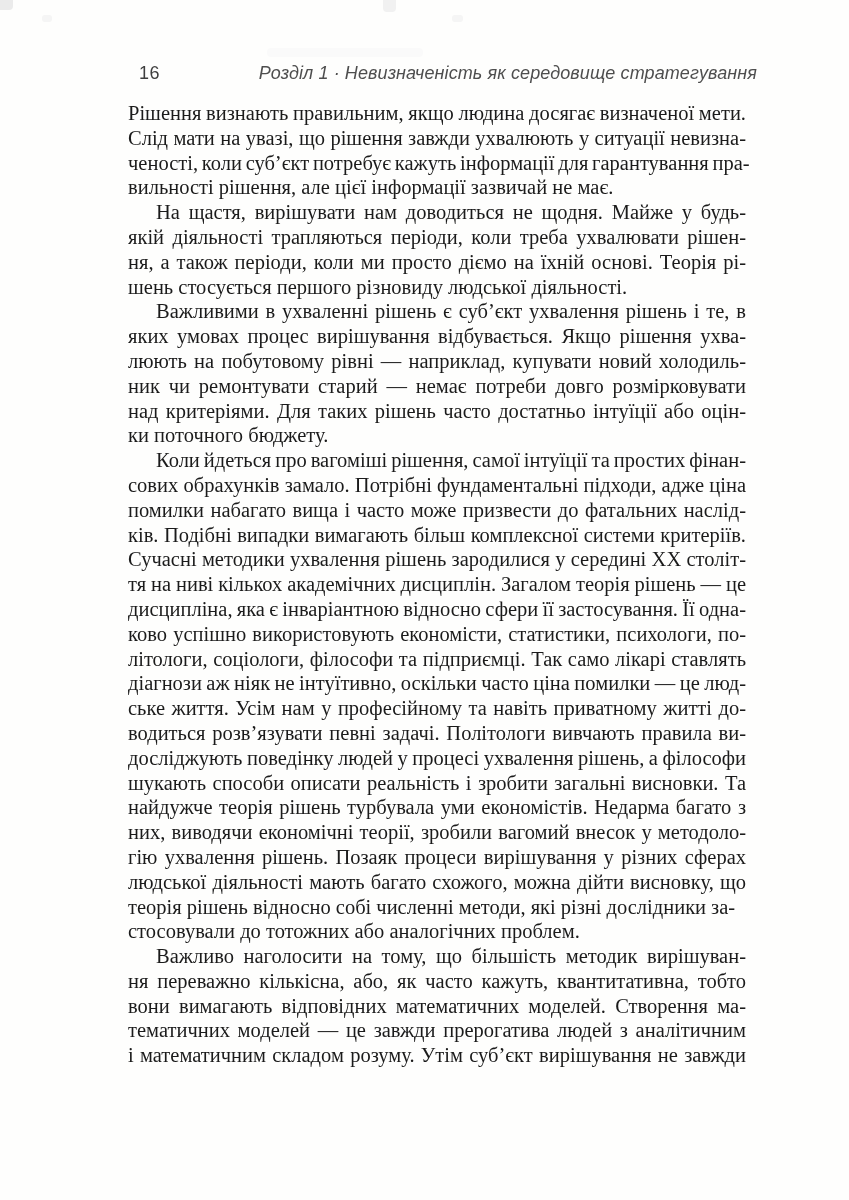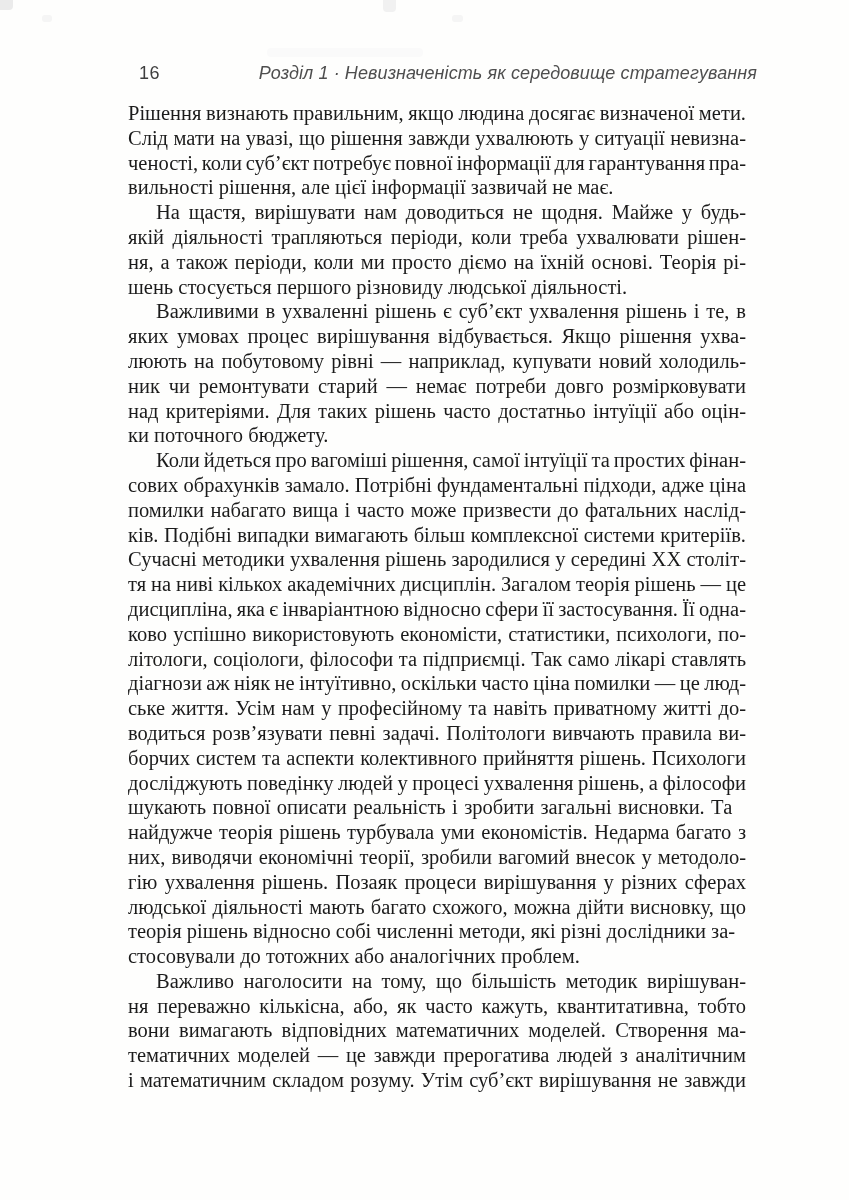--- a/index.html
+++ b/index.html
@@ -47,21 +47,21 @@
 
   <div class="header">
     <span class="pagenum">16</span>
     <span class="runhead">Розділ 1 · Невизначеність як середовище стратегування</span>
   </div>
 
   <div class="body-text">
       <div class="para">
         <div class="line just"><span style="word-spacing: -0.408482px;">Рішення визнають правильним, якщо людина досягає визначеної мети.</span></div>
         <div class="line just"><span style="word-spacing: 0.329688px;">Слід мати на увазі, що рішення завжди ухвалюють у ситуації невизна-</span></div>
-        <div class="line just"><span style="word-spacing: -1.37109px;">ченості, коли суб’єкт потребує повної інформації для гарантування пра-</span></div>
+        <div class="line just"><span style="word-spacing: -1.37109px;">ченості, коли суб’єкт потребує кажуть інформації для гарантування пра-</span></div>
         <div class="line"><span>вильності рішення, але цієї інформації зазвичай не має.</span></div>
       </div>
       <div class="para">
         <div class="line indent just"><span style="word-spacing: 3.64583px;">На щастя, вирішувати нам доводиться не щодня. Майже у будь-</span></div>
         <div class="line just"><span style="word-spacing: 3.28348px; text-align: right;">якій діяльності трапляються періоди, коли треба ухвалювати рішен-</span></div>
         <div class="line just"><span style="word-spacing: 1.82161px;">ня, а також періоди, коли ми просто діємо на їхній основі. Теорія рі-</span></div>
         <div class="line"><span>шень стосується першого різновиду людської діяльності.</span></div>
       </div>
       <div class="para">
         <div class="line indent just"><span style="word-spacing: 1.7125px;">Важливими в ухваленні рішень є суб’єкт ухвалення рішень і те, в</span></div>
@@ -77,23 +77,22 @@
         <div class="line just"><span style="word-spacing: 1.37847px;">помилки набагато вища і часто може призвести до фатальних наслід-</span></div>
         <div class="line just"><span style="word-spacing: 0.370536px;">ків. Подібні випадки вимагають більш комплексної системи критеріїв.</span></div>
         <div class="line just"><span style="word-spacing: 0.181641px;">Сучасні методики ухвалення рішень зародилися у середині ХХ століт-</span></div>
         <div class="line just"><span style="word-spacing: -0.240625px;">тя на ниві кількох академічних дисциплін. Загалом теорія рішень — це</span></div>
         <div class="line just"><span style="word-spacing: -0.873264px;">дисципліна, яка є інваріантною відносно сфери її застосування. Її одна-</span></div>
         <div class="line just"><span style="word-spacing: 1.04688px;">ково успішно використовують економісти, статистики, психологи, по-</span></div>
         <div class="line just"><span style="word-spacing: 0.445312px;">літологи, соціологи, філософи та підприємці. Так само лікарі ставлять</span></div>
         <div class="line just"><span style="word-spacing: -0.674716px;">діагнози аж ніяк не інтуїтивно, оскільки часто ціна помилки — це люд-</span></div>
         <div class="line just"><span style="word-spacing: 1.3625px;">ське життя. Усім нам у професійному та навіть приватному житті до-</span></div>
         <div class="line just"><span style="word-spacing: 1.64955px;">водиться розв’язувати певні задачі. Політологи вивчають правила ви-</span></div>
-        <div class="line just"><span style="word-spacing: 0.825893px;">борчих систем та аспекти колективного прийняття рішень. Психологи</span></div>
         <div class="line just"><span style="word-spacing: -0.621094px;">досліджують поведінку людей у процесі ухвалення рішень, а філософи</span></div>
-        <div class="line just"><span style="word-spacing: 1.26758px;">шукають повної описати реальність і зробити загальні висновки. Та</span></div>
+        <div class="line just"><span style="word-spacing: 1.26758px;">шукають способи описати реальність і зробити загальні висновки. Та</span></div>
         <div class="line just"><span style="word-spacing: 1.46484px;">найдужче теорія рішень турбувала уми економістів. Недарма багато з</span></div>
         <div class="line just"><span style="word-spacing: 1.06641px;">них, виводячи економічні теорії, зробили вагомий внесок у методоло-</span></div>
         <div class="line just"><span style="word-spacing: 2.16602px;">гію ухвалення рішень. Позаяк процеси вирішування у різних сферах</span></div>
         <div class="line just"><span style="word-spacing: 1.06641px;">людської діяльності мають багато схожого, можна дійти висновку, що</span></div>
         <div class="line just"><span style="word-spacing: -0.0850694px;">теорія рішень відносно собі численні методи, які різні дослідники за-</span></div>
         <div class="line"><span>стосовували до тотожних або аналогічних проблем.</span></div>
       </div>
       <div class="para">
         <div class="line indent just"><span style="word-spacing: 4.42857px;">Важливо наголосити на тому, що більшість методик вирішуван-</span></div>
         <div class="line just"><span style="word-spacing: 3.68945px;">ня переважно кількісна, або, як часто кажуть, квантитативна, тобто</span></div>

